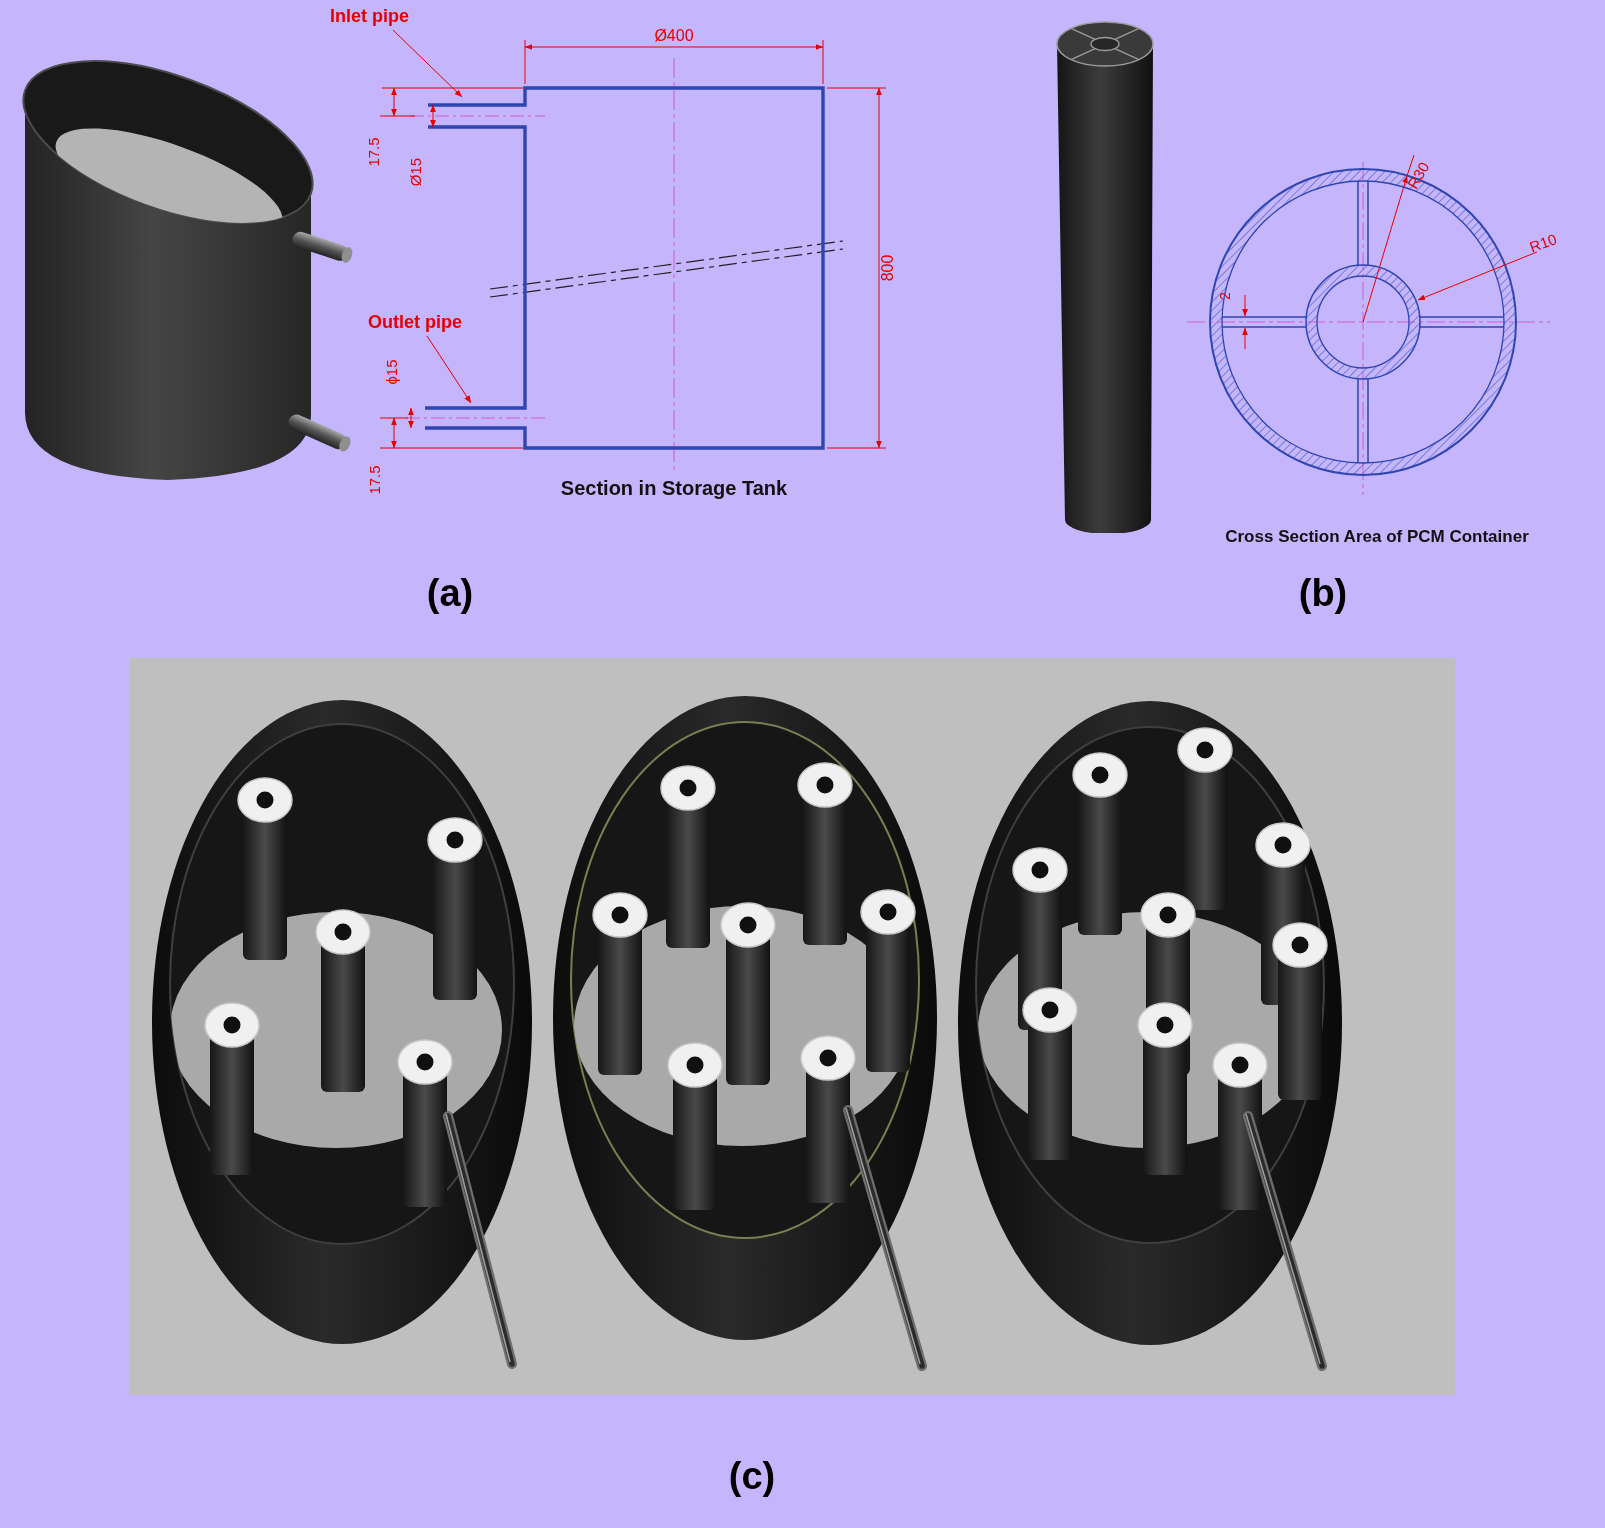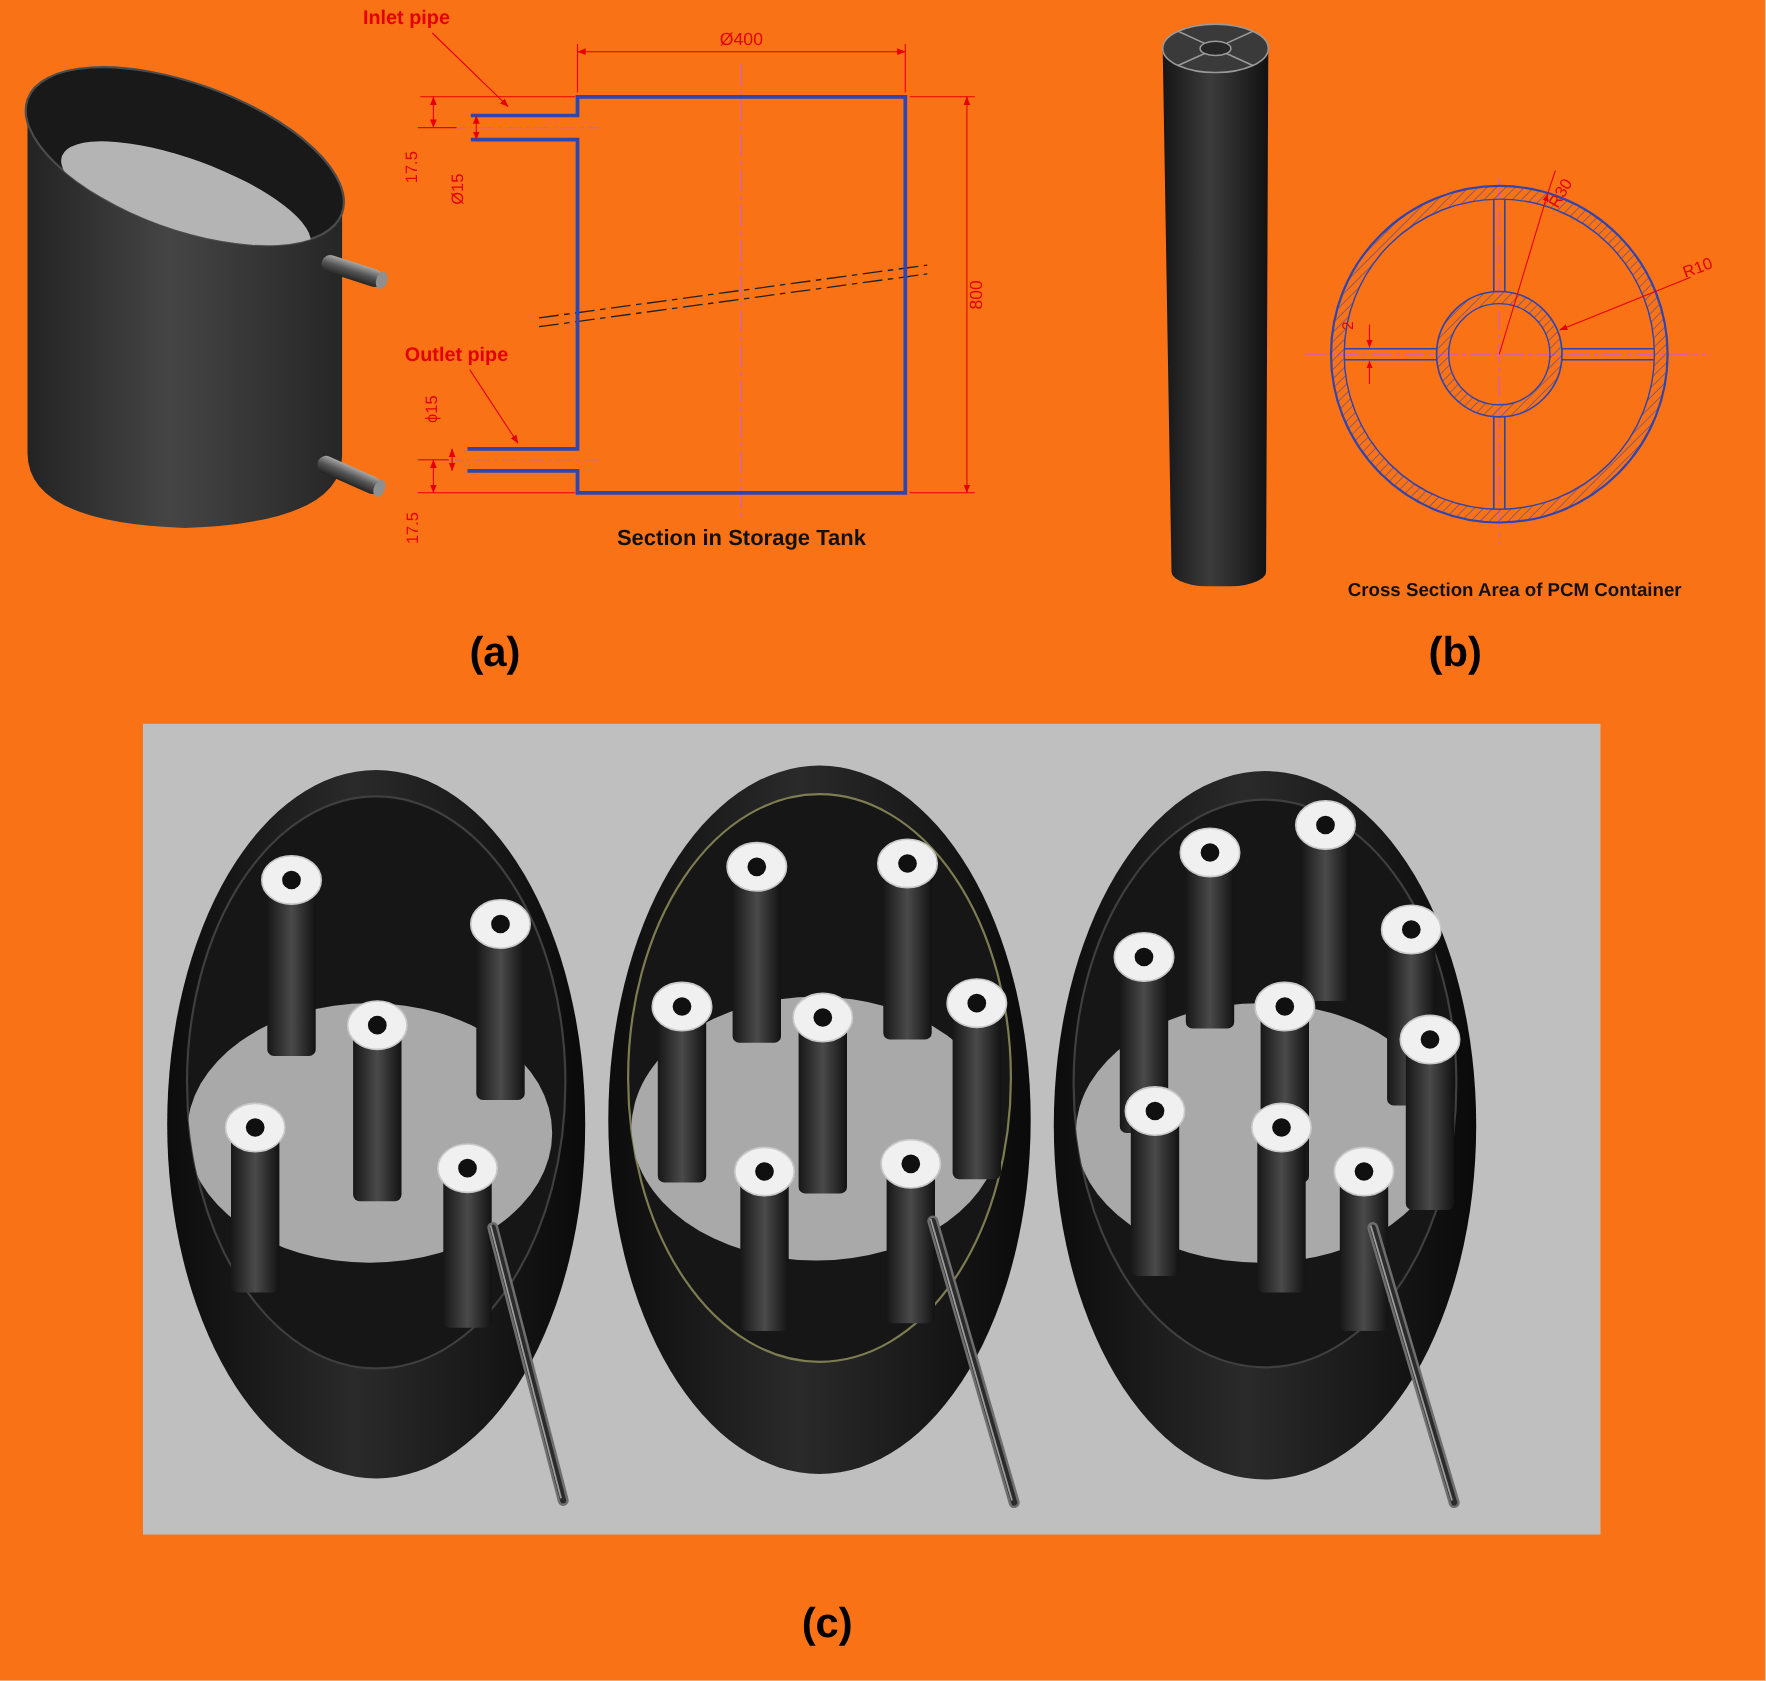--- a/index.html
+++ b/index.html
@@ -1,17 +1,17 @@
 <!DOCTYPE html>
 <html><head>
 <meta charset="utf-8">
 <style>
   html,body { margin:0; padding:0; background:#ffffff; }
   #canvas {
-    position:relative; width:1605px; height:1528px; background:#f97316;
+    position:relative; width:1605px; height:1528px; background:#c4b5fd;
     font-family:"Liberation Sans", sans-serif; overflow:hidden;
   }
   #canvas > svg, #canvas > div { position:absolute; }
   svg text { font-family:"Liberation Sans", sans-serif; }
   .panel-label {
     font-weight:bold; font-size:38px; color:#000; text-align:center; width:110px;
   }
   #panel-c { background:#bfbfbf; }
 </style>
 </head>

